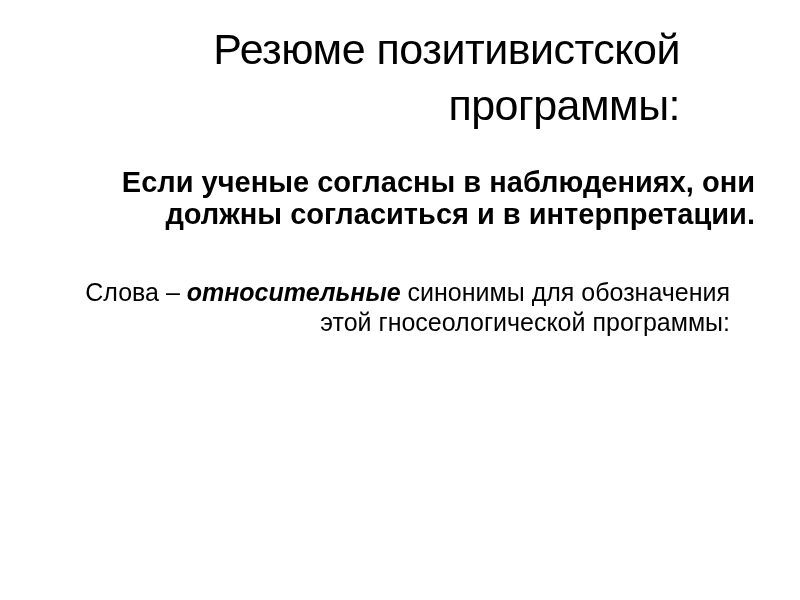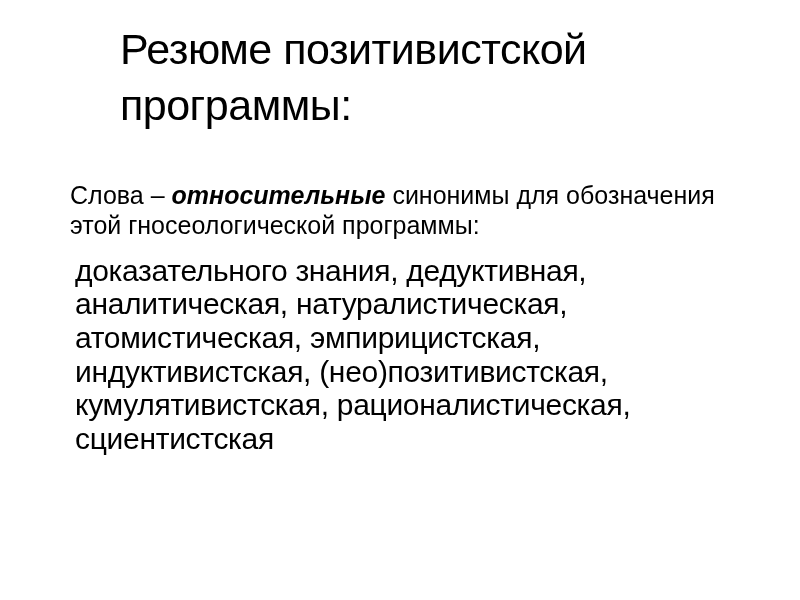--- a/index.html
+++ b/index.html
@@ -12,21 +12,21 @@
     background: #ffffff;
     color: #000000;
     font-family: "Liberation Sans", "DejaVu Sans", sans-serif;
     overflow: hidden;
   }
   .slide {
     width: 800px;
     height: 600px;
     box-sizing: border-box;
     padding-top: 22px;
-    text-align: left;
+    text-align: right;
   }
   .slide-title {
     font-size: 43px;
     font-weight: 400;
     line-height: 1.3;
     max-width: 560px;
     margin: 0 auto;
     letter-spacing: -0.5px;
   }
   .thesis {
@@ -56,18 +56,18 @@
     letter-spacing: -0.3px;
   }
 </style>
 </head>
 <body>
 
 <div class="slide">
 
   <h1 class="slide-title">Резюме позитивистской программы:</h1>
 
+  <p class="thesis">Если ученые согласны в наблюдениях, они должны согласиться и в интерпретации.</p>
 
   <p class="synonyms-intro"><span>Слова – </span><span class="emph">относительные</span><span> синонимы для обозначения этой гносеологической программы:</span></p>
 
-  <p class="synonyms-list">доказательного знания, дедуктивная, аналитическая, натуралистическая, атомистическая, эмпирицистская, индуктивистская, (нео)позитивистская, кумулятивистская, рационалистическая, сциентистская</p>
 
 </div>
 
 </body></html>

